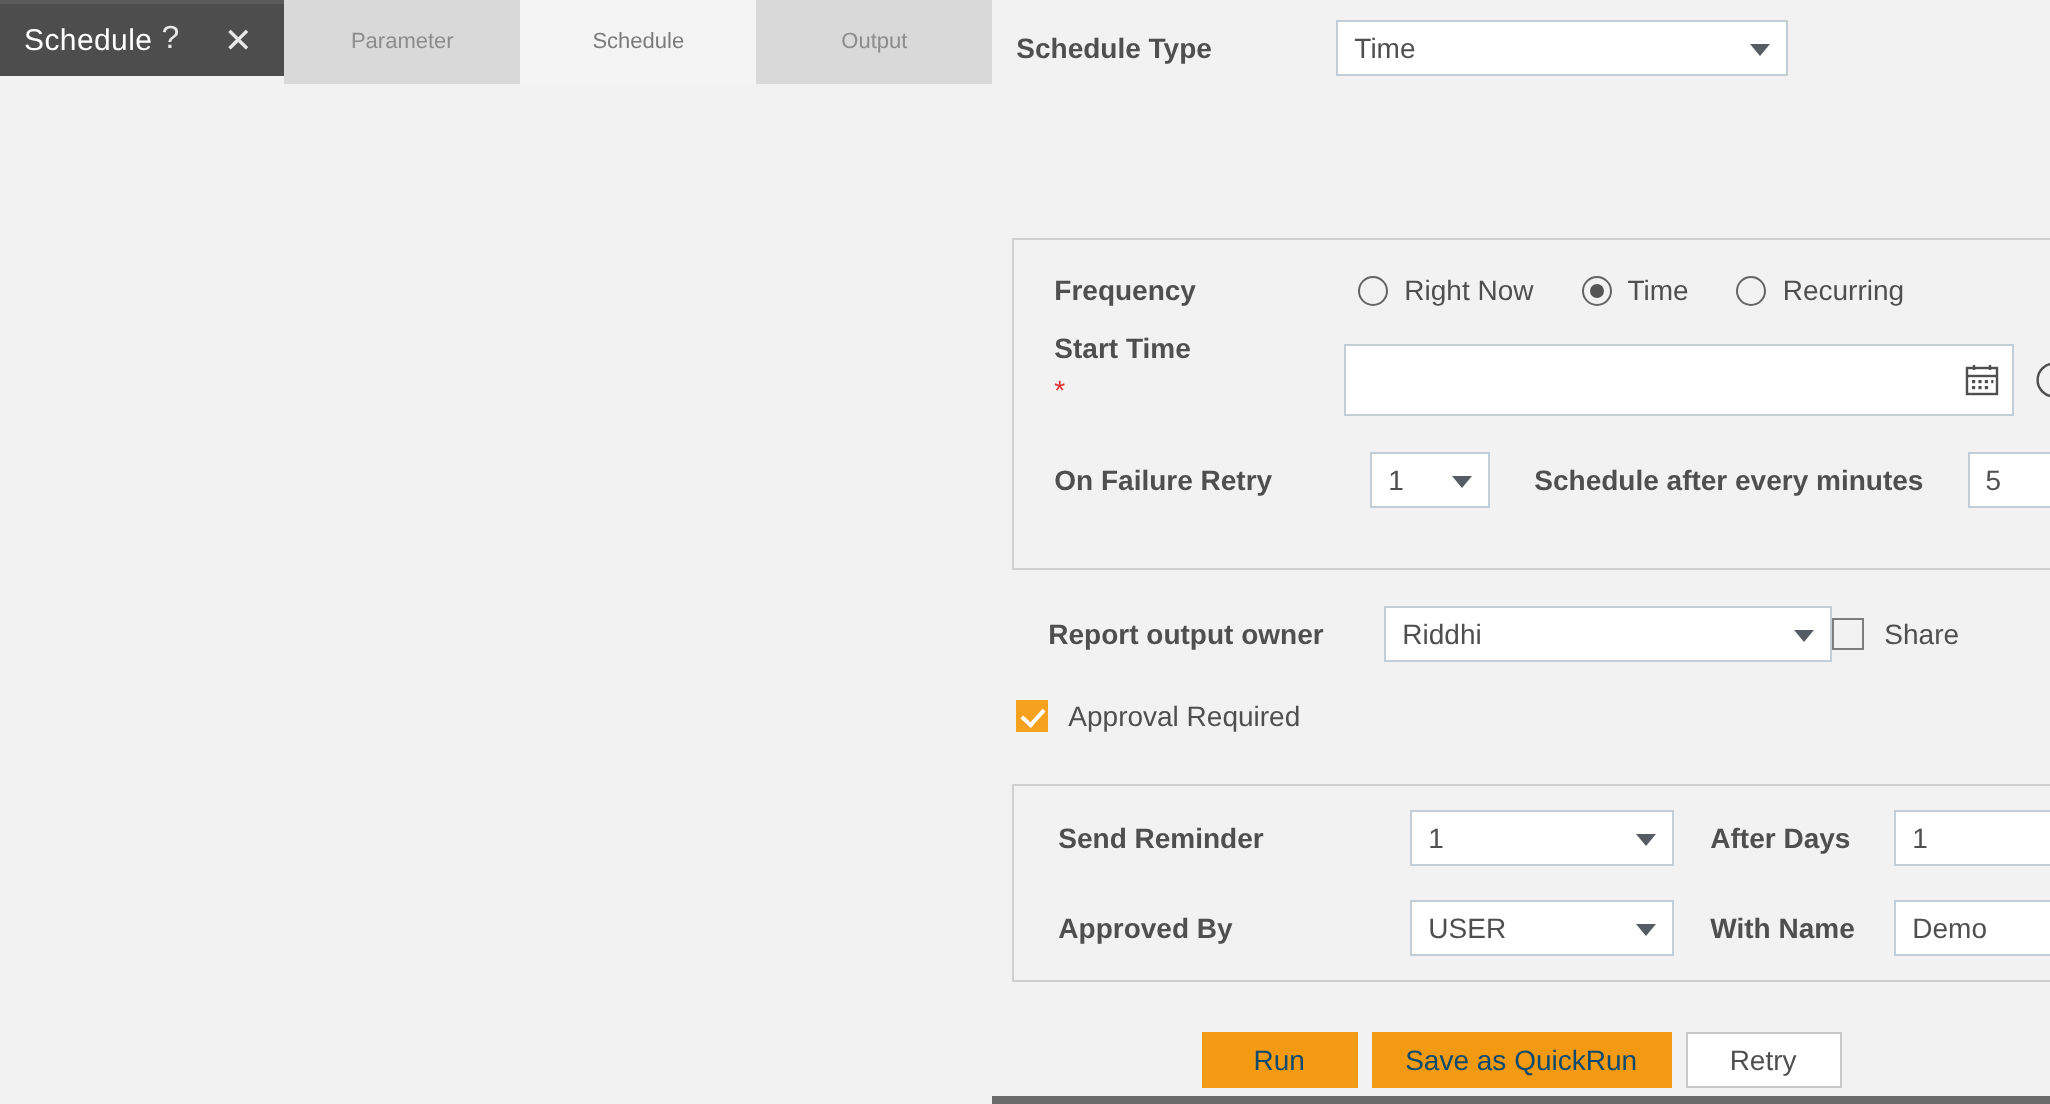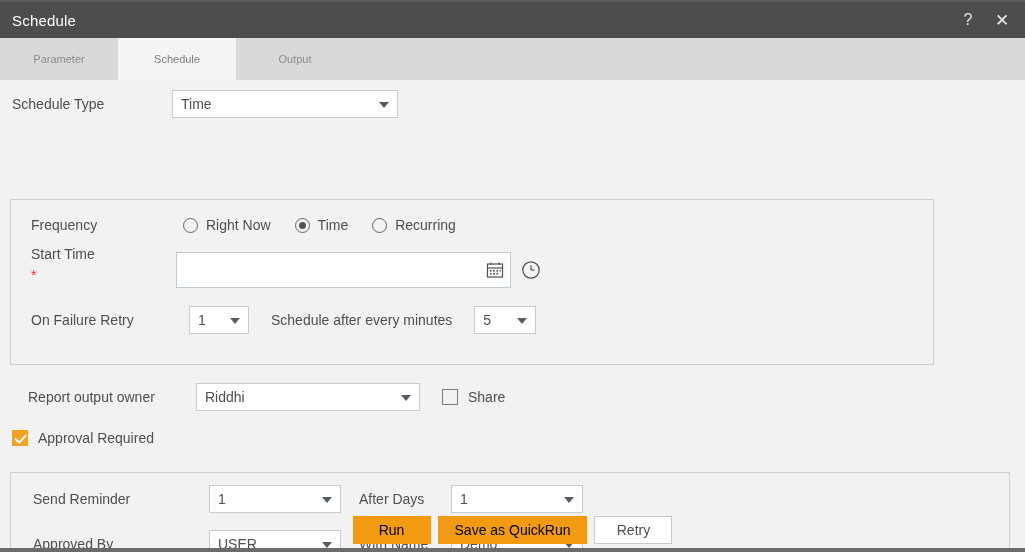--- a/index.html
+++ b/index.html
@@ -12,21 +12,21 @@
   body {
     background: #f2f2f2;
     color: #4a4a4a;
     font-size: 14px;
   }
   .dialog {
     position: relative;
     width: 1025px; height: 552px;
     background: #f2f2f2;
     display: flex;
-    flex-direction: column;
+    flex-direction: row;
   }
 
   
   .titlebar {
     height: 38px;
     background: #4d4d4d;
     color: #ffffff;
     display: flex;
     align-items: center;
     padding: 0 14px 0 12px;
@@ -83,20 +83,21 @@
 
   .row {
     display: flex;
     align-items: center;
   }
 
   .label {
     color: #4f4f4f;
     font-size: 14px;
     white-space: nowrap;
+    font-weight: bold;
   }
 
   
   .sel {
     position: relative;
     background: #ffffff;
     border: 1px solid #c3cdd6;
     height: 28px;
     display: flex;
     align-items: center;
@@ -205,21 +206,21 @@
     padding: 0 16px;
     display: flex;
     align-items: center;
     justify-content: center;
     font-size: 14px;
     cursor: pointer;
     border: 1px solid transparent;
   }
   .btn.primary {
     background: #f29a11;
-    color: #000000;
+    color: #0c4a6e;
   }
   .btn.secondary {
     background: #ffffff;
     color: #4f4f4f;
     border: 1px solid #c9c9c9;
   }
   .bottom-strip {
     position: absolute;
     left: 0; right: 0; bottom: 0;
     height: 4px;
@@ -322,21 +323,21 @@
         </div>
       </div>
     </div>
 
     <div class="row" style="position:absolute; left:28px; top:303px; height:28px; width:990px;">
       <div class="label" style="width:168px;">Report output owner</div>
       <div class="sel" style="width:224px;">
         <span>Riddhi</span>
         <span class="caret"></span>
       </div>
-      <div class="cb-wrap" style="margin-left:22px;text-align:right;">
+      <div class="cb-wrap" style="text-align:right;">
         <span class="cbox"></span>
         <span class="cb-label">Share</span>
       </div>
     </div>
 
     <div class="cb-wrap" style="position:absolute; left:12px; top:350px;">
       <span class="cbox checked"></span>
       <span class="cb-label">Approval Required</span>
     </div>
 

